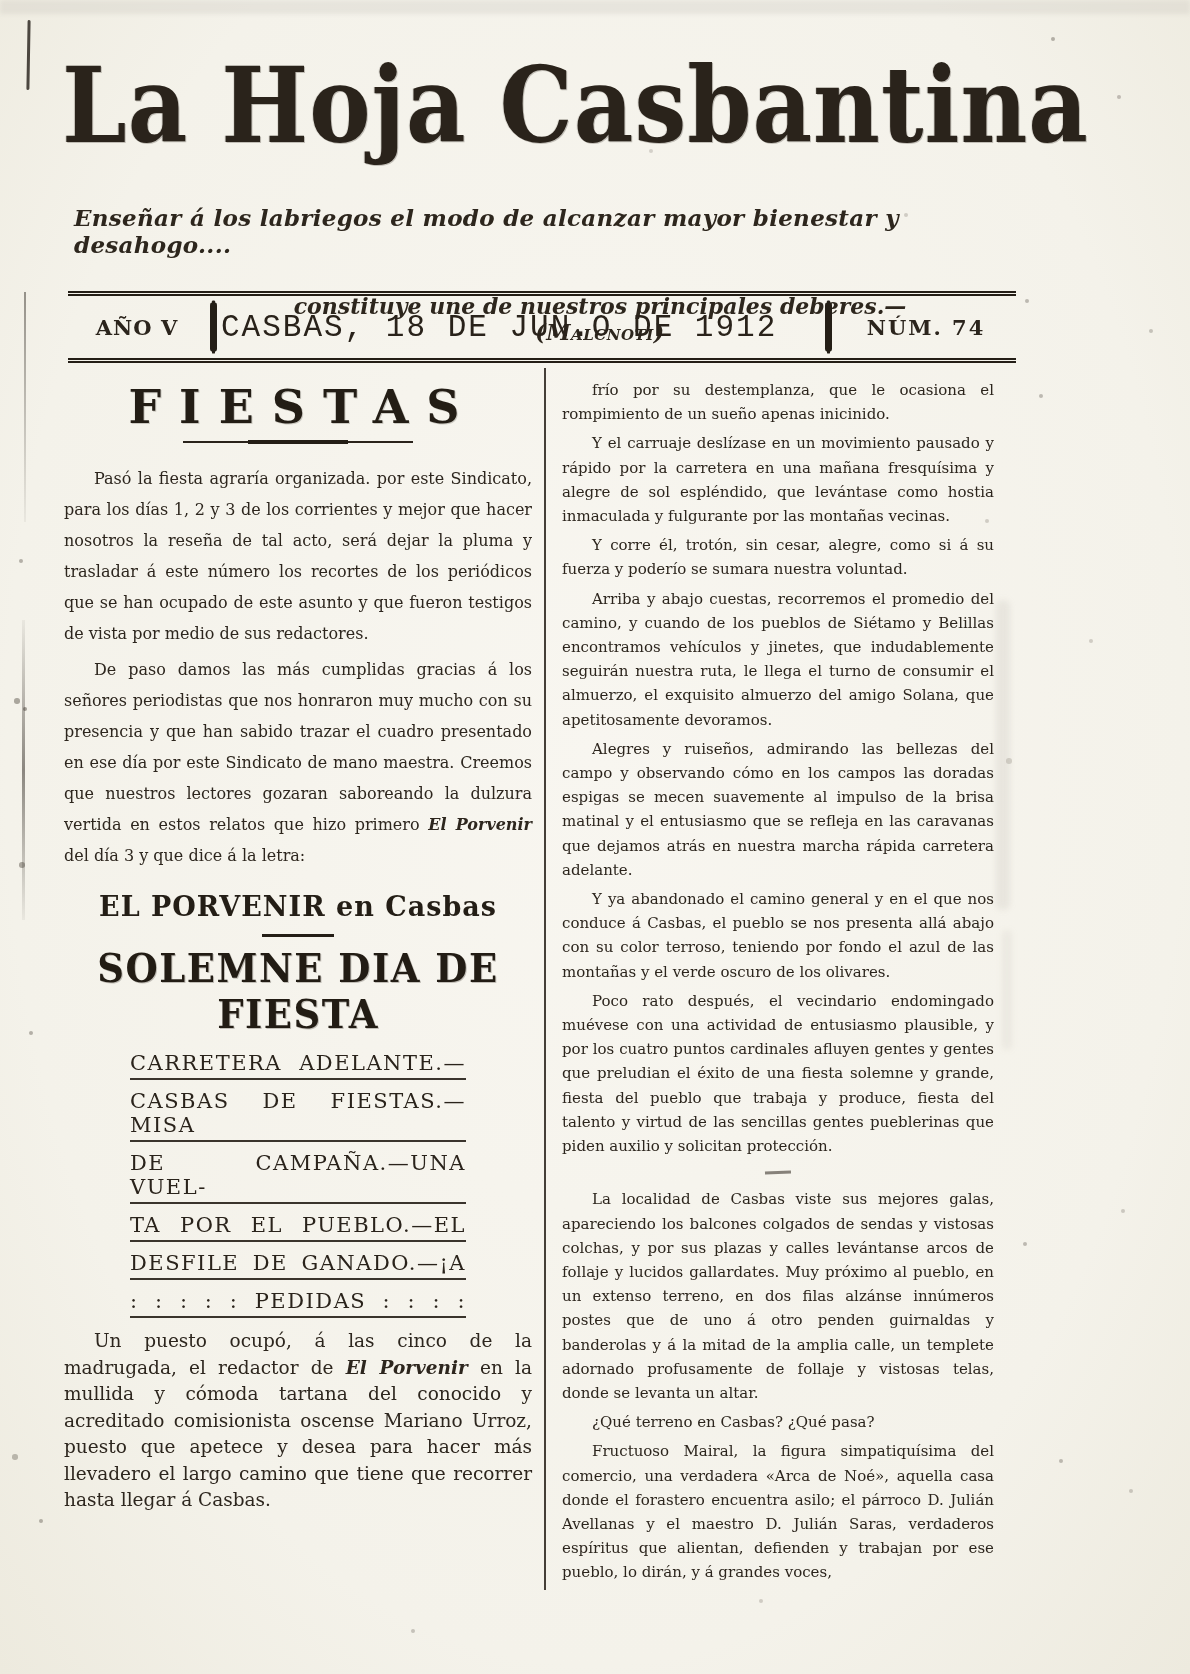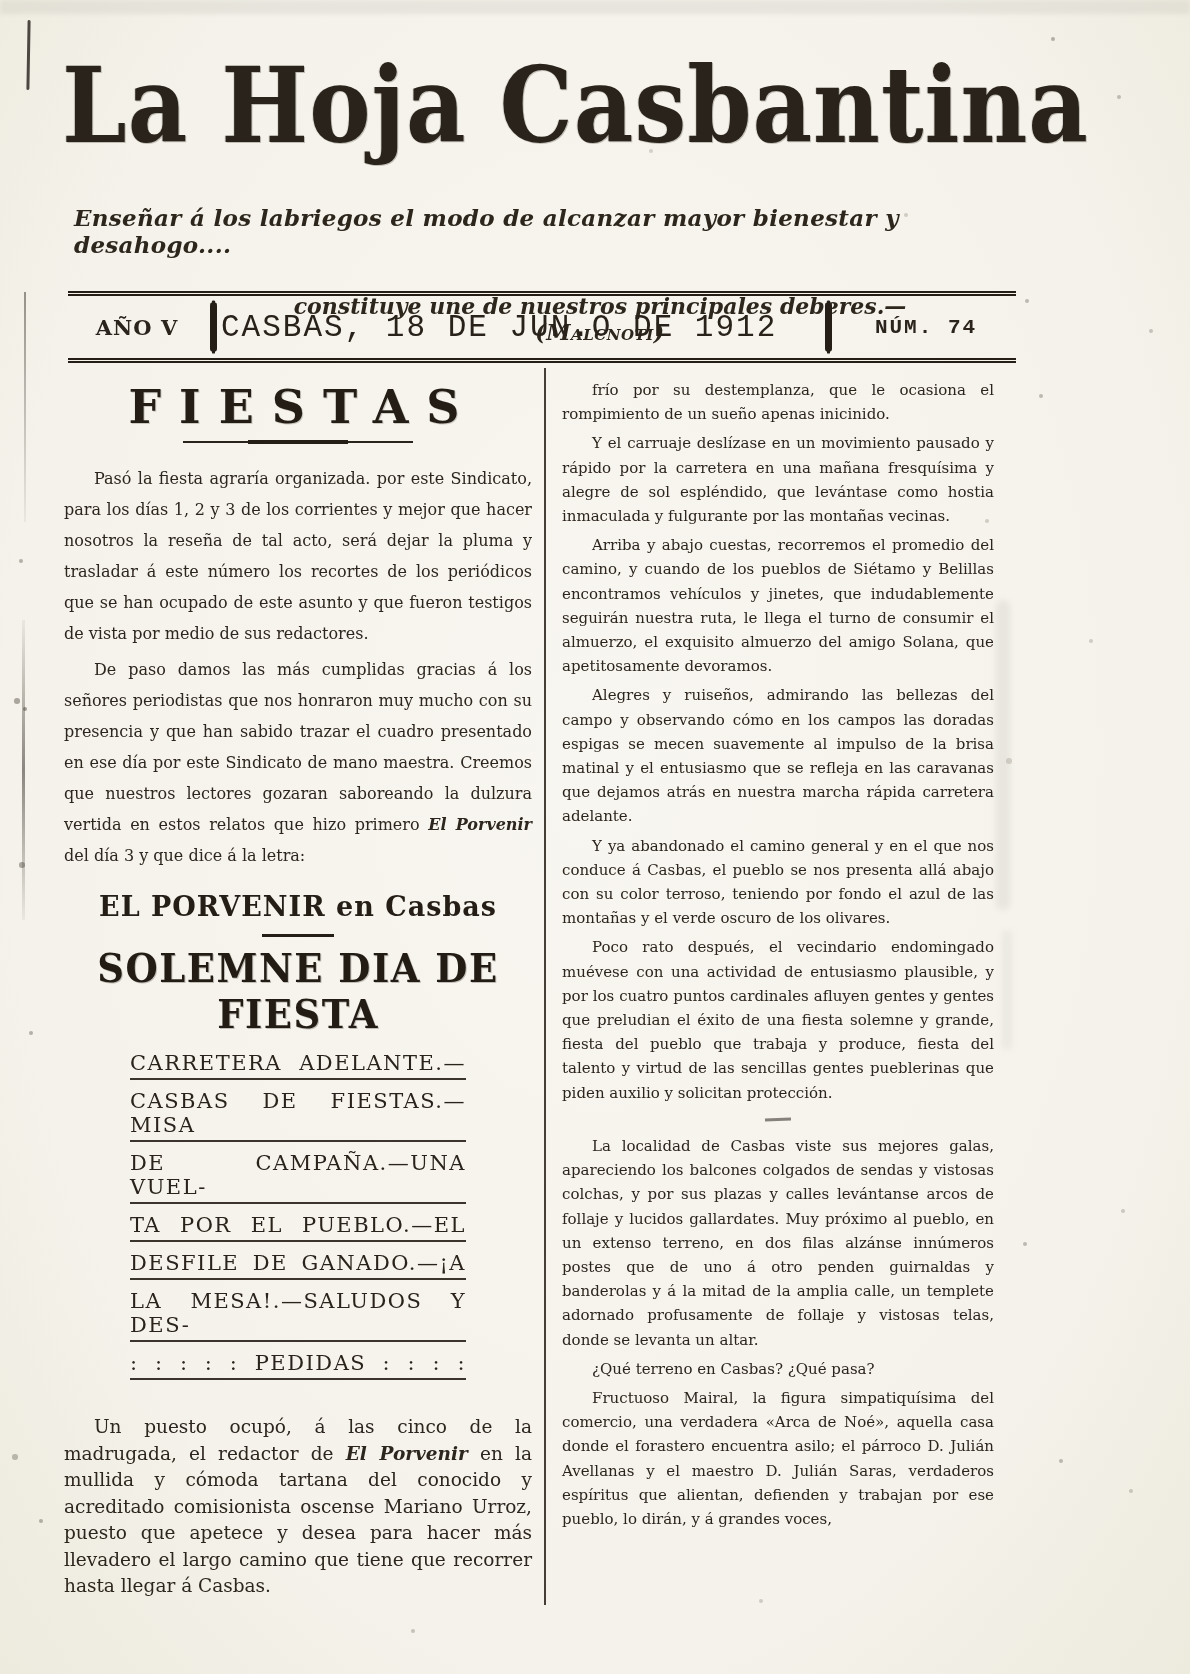--- a/index.html
+++ b/index.html
@@ -24,21 +24,21 @@
     font-style:italic;font-weight:bold;font-size:22px;color:#2d261d;margin-top:48px;
   }
   .motto2 .smallcaps{font-style:italic;font-variant:small-caps;letter-spacing:.5px;}
   .datebar{
     position:absolute;top:291px;left:68px;width:948px;height:62px;
     border-top:5px double #241e16;border-bottom:5px double #241e16;
     display:flex;align-items:center;
   }
   .cell-year{width:138px;text-align:center;font-weight:bold;font-size:21px;letter-spacing:1px;}
   .cell-center{flex:1;text-align:left;font-size:31px;letter-spacing:2px;color:#29221a;font-family:Liberation Mono, monospace;}
-  .cell-num{width:180px;text-align:center;font-weight:bold;font-size:21px;letter-spacing:2px;font-family:Liberation Mono, monospace;}
+  .cell-num{width:180px;text-align:center;font-weight:bold;font-size:21px;letter-spacing:2px;}
   .bracket{width:7px;height:52px;background:#241e16;border-radius:3px;margin:0 4px;
     box-shadow:0 -4px 0 -2px #241e16,0 4px 0 -2px #241e16;transform:scaleY(.95);}
   .columns{
     position:absolute;top:368px;left:62px;width:932px;display:flex;align-items:stretch;
   }
   .col-left{width:482px;padding:6px 12px 0 2px;box-sizing:border-box;}
   .col-right{width:450px;box-sizing:border-box;border-left:2px solid rgba(38,31,23,.85);
     padding:10px 0 0 16px;}
   .section-title{
     text-align:center;font-size:46px;font-weight:bold;letter-spacing:18px;
@@ -56,21 +56,21 @@
   .head-porvenir{
     text-align:center;font-size:27px;font-weight:bold;color:#241e16;
     margin:20px 0 12px 0;letter-spacing:1px;
   }
   .rule-short{width:72px;height:3px;background:#241e16;margin:12px auto 10px auto;}
   .head-solemne{
     text-align:center;font-size:37px;font-weight:bold;color:#221c14;
     margin:10px 0 16px 0;letter-spacing:1.5px;transform:scaleY(1.05);
     text-shadow:1px 1px 0 rgba(35,28,20,.25);
   }
-  .subheads{width:336px;margin:0 auto 34px auto;}
+  .subheads{width:336px;margin:0 auto 10px auto;}
   .subhead-line{
     font-size:21px;color:#2a231b;letter-spacing:1.5px;
     border-bottom:2px solid rgba(38,31,23,.9);
     padding-bottom:3px;margin-bottom:9px;
     text-align:justify;text-align-last:justify;
   }
   .mini-divider{width:26px;height:3px;background:#2a231b;opacity:.55;margin:13px auto;transform:rotate(-2deg);}
   
   .artifact{position:absolute;pointer-events:none;}
   .edge-line1{left:27px;top:20px;width:3px;height:70px;background:rgba(35,29,22,.8);border-radius:2px;transform:rotate(1deg);}
@@ -135,33 +135,33 @@
       <div class="head-porvenir">EL PORVENIR en Casbas</div>
       <div class="rule-short"></div>
       <div class="head-solemne">SOLEMNE DIA DE FIESTA</div>
 
       <div class="subheads">
           <div class="subhead-line">CARRETERA ADELANTE.—</div>
           <div class="subhead-line">CASBAS DE FIESTAS.—MISA</div>
           <div class="subhead-line">DE CAMPAÑA.—UNA VUEL-</div>
           <div class="subhead-line">TA POR EL PUEBLO.—EL</div>
           <div class="subhead-line">DESFILE DE GANADO.—¡A</div>
-          <div class="subhead-line">LA MESA!.—SALUDOS Y DES-</div>
           <div class="subhead-line">: : : : : PEDIDAS : : : :</div>
         </div>
 
       <div>
           <p class="para small"><span>Un puesto ocupó, á las cinco de la madrugada, el redactor de </span><em>El Porvenir</em><span> en la mullida y cómoda tartana del conocido y acreditado comisionista oscense Mariano Urroz, puesto que apetece y desea para hacer más llevadero el largo camino que tiene que recorrer hasta llegar á Casbas.</span></p>
         </div>
     </div>
 
     <div class="col-right">
       <div>
           <p class="para"><span>frío por su destemplanza, que le ocasiona el rompimiento de un sueño apenas inicinido.</span></p>
           <p class="para"><span>Y el carruaje deslízase en un movimiento pausado y rápido por la carretera en una mañana fresquísima y alegre de sol espléndido, que levántase como hostia inmaculada y fulgurante por las montañas vecinas.</span></p>
+          <p class="para"><span>Y corre él, trotón, sin cesar, alegre, como si á su fuerza y poderío se sumara nuestra voluntad.</span></p>
           <p class="para"><span>Arriba y abajo cuestas, recorremos el promedio del camino, y cuando de los pueblos de Siétamo y Belillas encontramos vehículos y jinetes, que indudablemente seguirán nuestra ruta, le llega el turno de consumir el almuerzo, el exquisito almuerzo del amigo Solana, que apetitosamente devoramos.</span></p>
           <p class="para"><span>Alegres y ruiseños, admirando las bellezas del campo y observando cómo en los campos las doradas espigas se mecen suavemente al impulso de la brisa matinal y el entusiasmo que se refleja en las caravanas que dejamos atrás en nuestra marcha rápida carretera adelante.</span></p>
           <p class="para"><span>Y ya abandonado el camino general y en el que nos conduce á Casbas, el pueblo se nos presenta allá abajo con su color terroso, teniendo por fondo el azul de las montañas y el verde oscuro de los olivares.</span></p>
           <p class="para"><span>Poco rato después, el vecindario endomingado muévese con una actividad de entusiasmo plausible, y por los cuatro puntos cardinales afluyen gentes y gentes que preludian el éxito de una fiesta solemne y grande, fiesta del pueblo que trabaja y produce, fiesta del talento y virtud de las sencillas gentes pueblerinas que piden auxilio y solicitan protección.</span></p>
         </div>
       <div class="mini-divider"></div>
       <div>
           <p class="para"><span>La localidad de Casbas viste sus mejores galas, apareciendo los balcones colgados de sendas y vistosas colchas, y por sus plazas y calles levántanse arcos de follaje y lucidos gallardates. Muy próximo al pueblo, en un extenso terreno, en dos filas alzánse innúmeros postes que de uno á otro penden guirnaldas y banderolas y á la mitad de la amplia calle, un templete adornado profusamente de follaje y vistosas telas, donde se levanta un altar.</span></p>
           <p class="para"><span>¿Qué terreno en Casbas? ¿Qué pasa?</span></p>
           <p class="para"><span>Fructuoso Mairal, la figura simpatiquísima del comercio, una verdadera «Arca de Noé», aquella casa donde el forastero encuentra asilo; el párroco D. Julián Avellanas y el maestro D. Julián Saras, verdaderos espíritus que alientan, defienden y trabajan por ese pueblo, lo dirán, y á grandes voces,</span></p>

